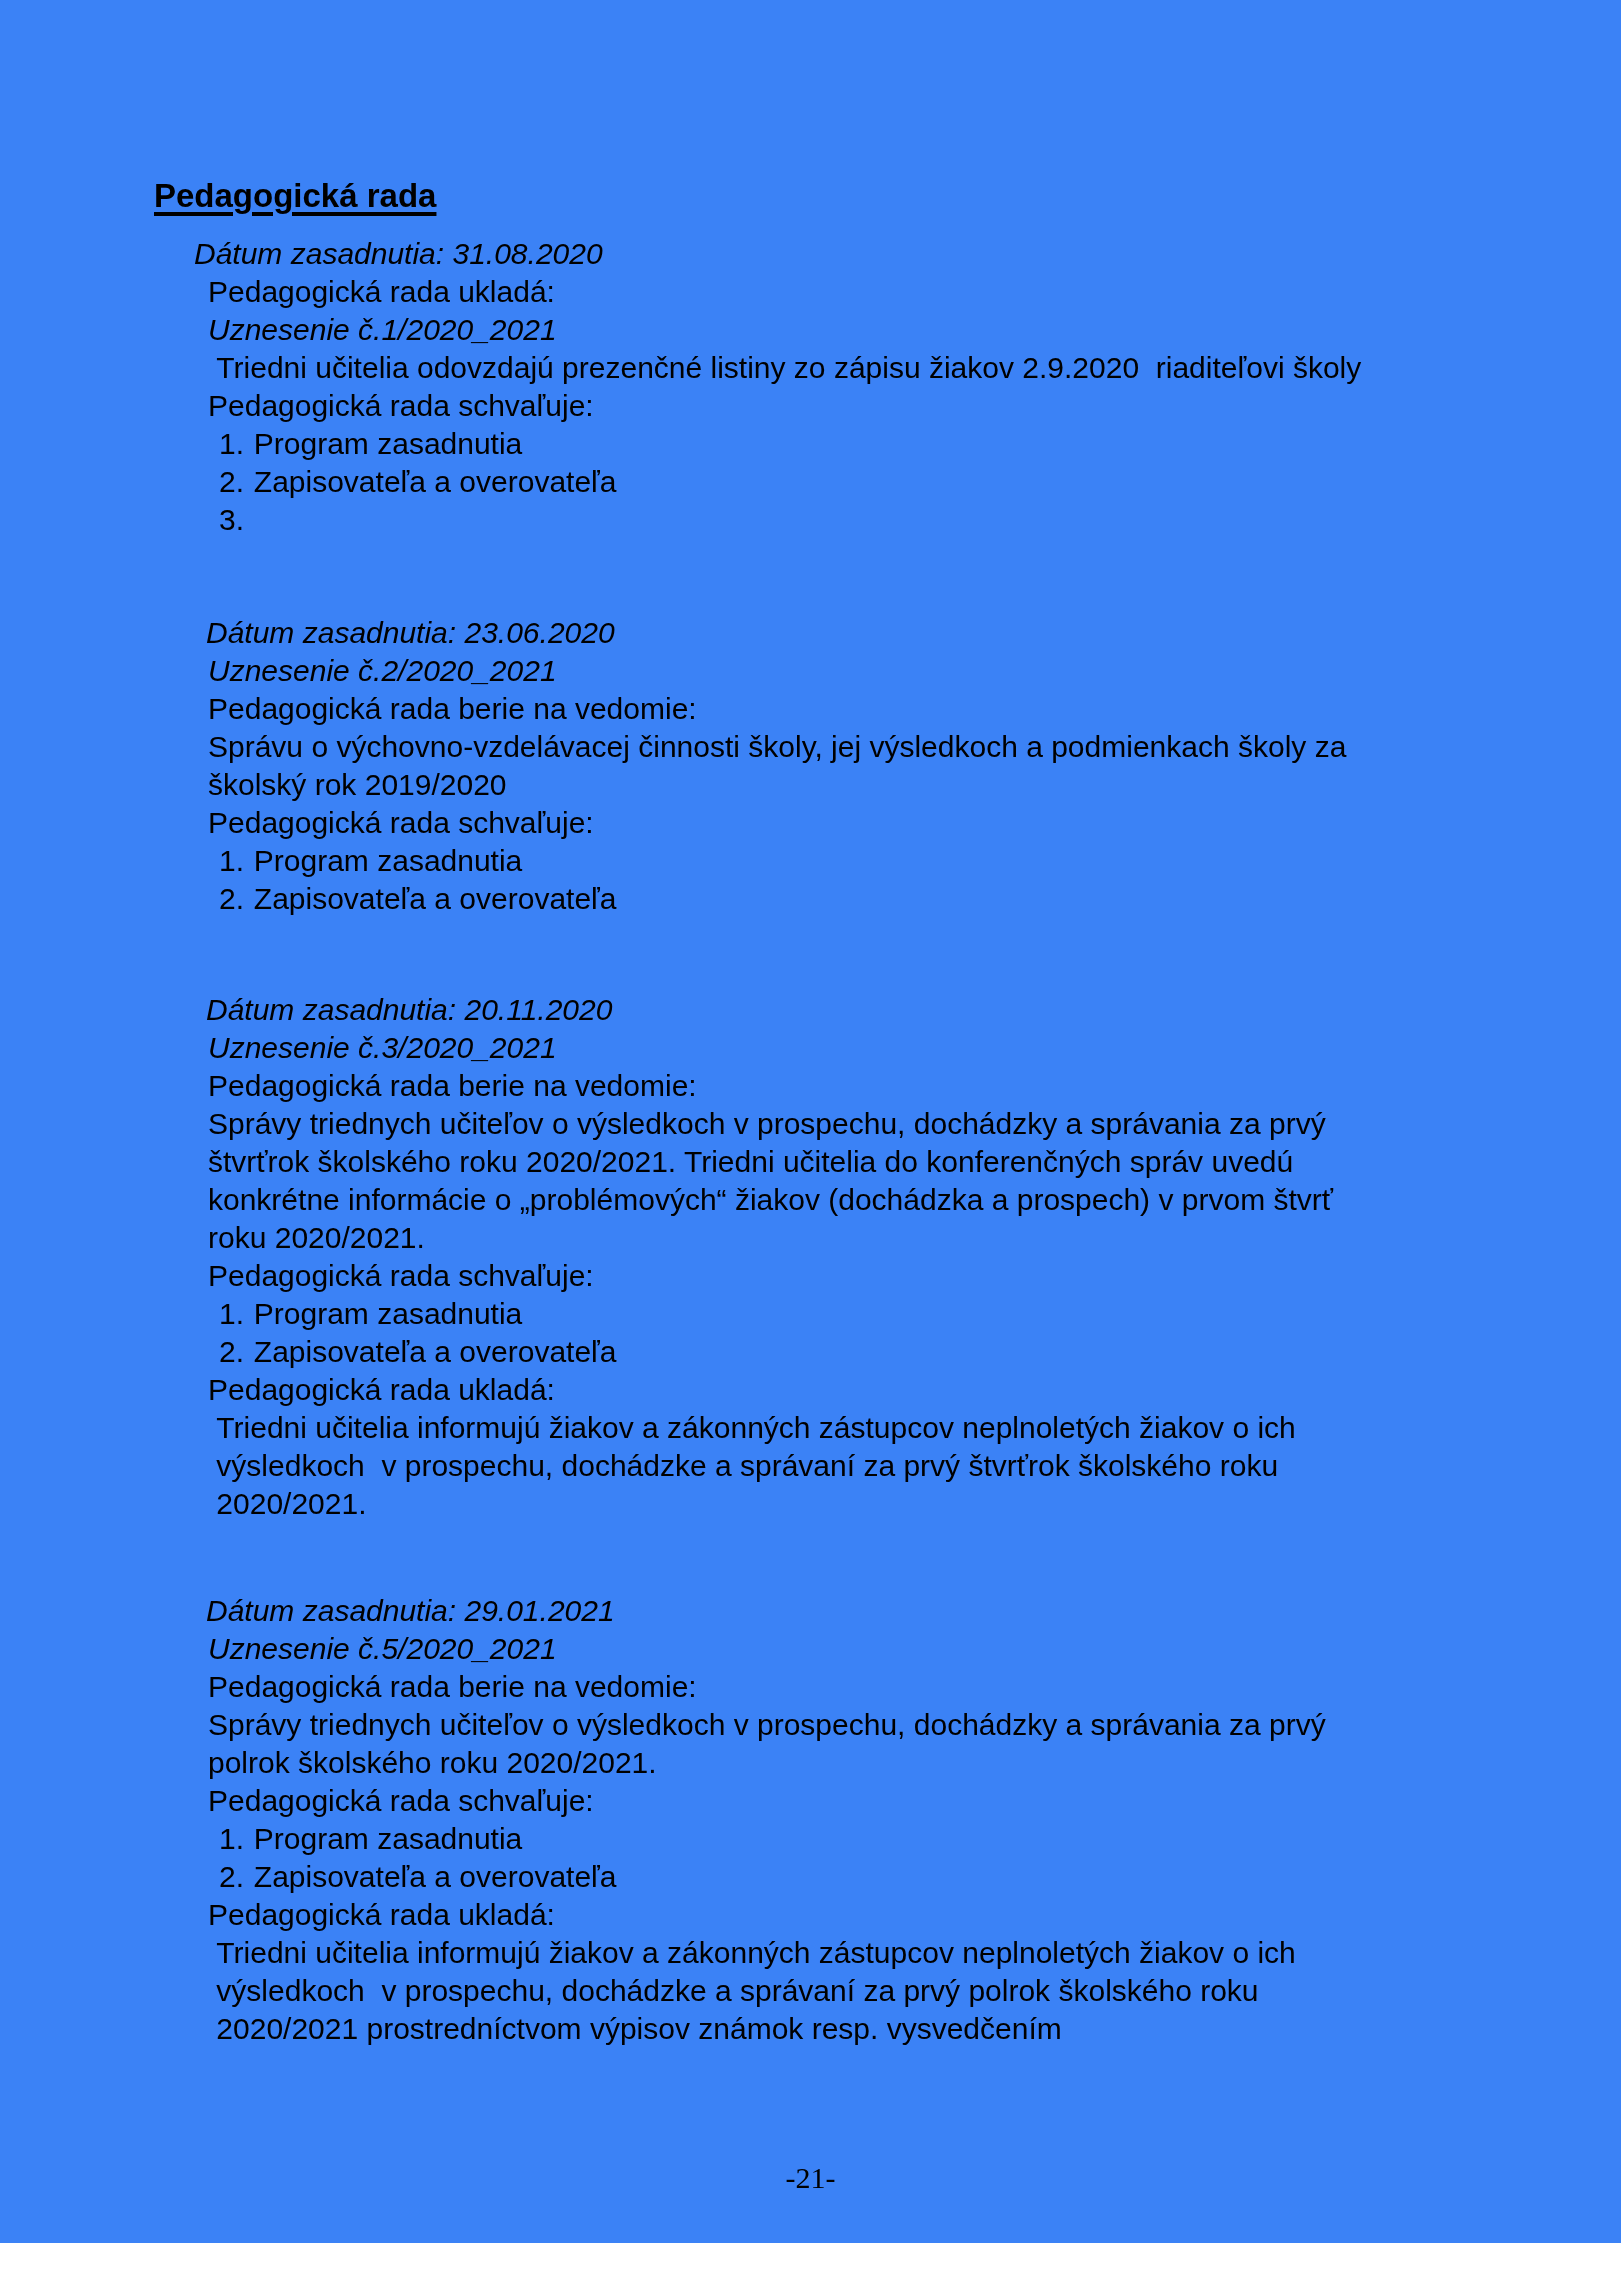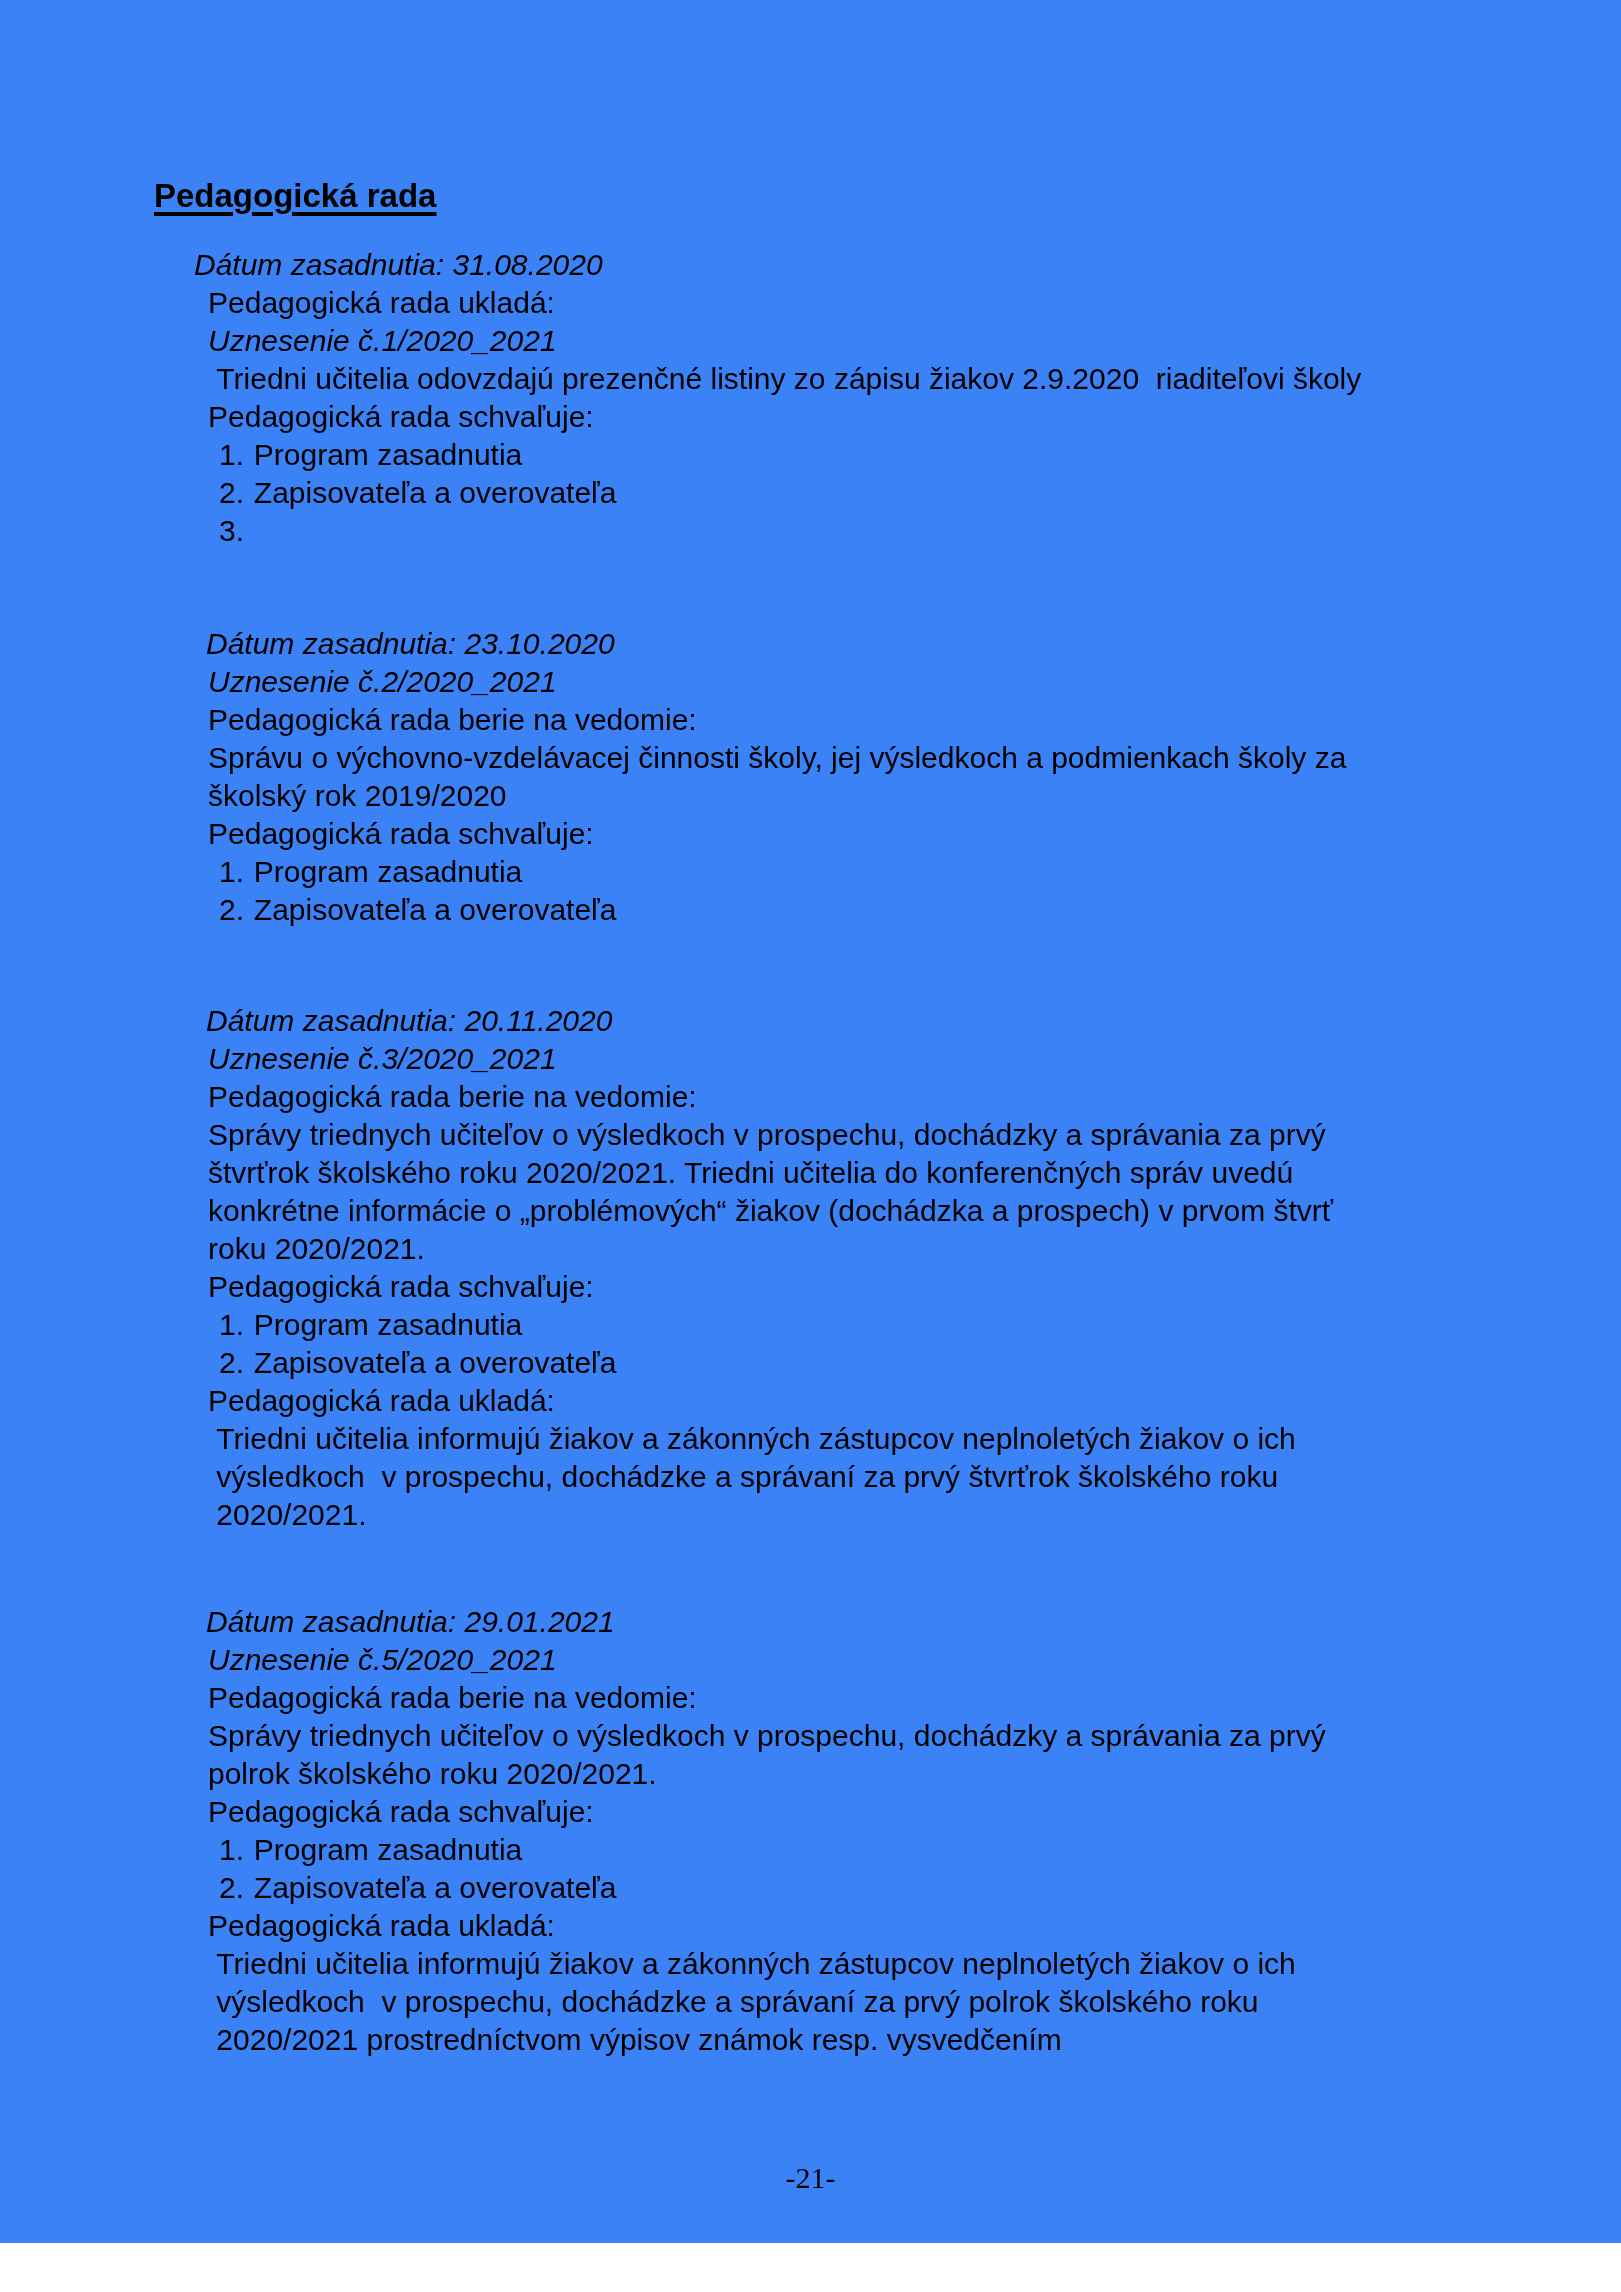--- a/index.html
+++ b/index.html
@@ -27,21 +27,20 @@
     text-decoration-thickness: 3.9px;
     text-underline-offset: 4.9px;
     white-space: pre;
   }
   .section {
     position: absolute;
     left: 154px;
     width: 1431px;
     font-size: 30px;
     line-height: 38px;
-    margin-top: 11px;
   }
   .s1 { top: 235px; }
   .s2 { top: 614px; }
   .s3 { top: 991px; }
   .s4 { top: 1592px; }
   .ln {
     margin: 0;
     padding-left: 54px;
     white-space: pre-wrap;
   }
@@ -83,21 +82,21 @@
     <p class="ln"> Triedni učitelia odovzdajú prezenčné listiny zo zápisu žiakov 2.9.2020  riaditeľovi školy</p>
     <p class="ln">Pedagogická rada schvaľuje:</p>
     <div>
       <p class="li-row"><span class="li-num">1.</span><span>Program zasadnutia</span></p>
       <p class="li-row"><span class="li-num">2.</span><span>Zapisovateľa a overovateľa</span></p>
       <p class="li-row"><span class="li-num">3.</span></p>
     </div>
   </div>
 
   <div class="section s2">
-    <p class="ln it date-line">Dátum zasadnutia: 23.10.2020</p>
+    <p class="ln it date-line">Dátum zasadnutia: 23.06.2020</p>
     <p class="ln it">Uznesenie č.2/2020_2021</p>
     <p class="ln">Pedagogická rada berie na vedomie:</p>
     <p class="ln">Správu o výchovno-vzdelávacej činnosti školy, jej výsledkoch a podmienkach školy za
 školský rok 2019/2020</p>
     <p class="ln">Pedagogická rada schvaľuje:</p>
     <div>
       <p class="li-row"><span class="li-num">1.</span><span>Program zasadnutia</span></p>
       <p class="li-row"><span class="li-num">2.</span><span>Zapisovateľa a overovateľa</span></p>
     </div>
   </div>

